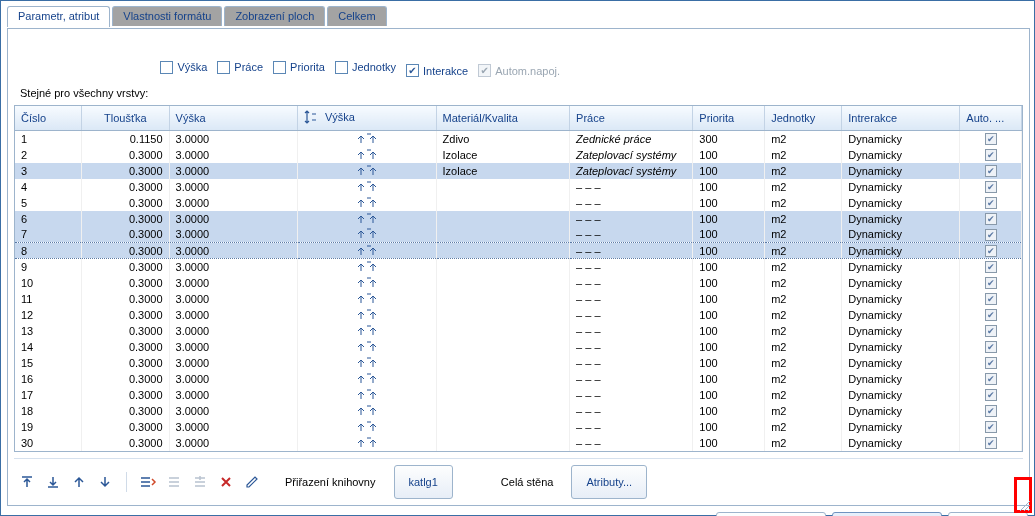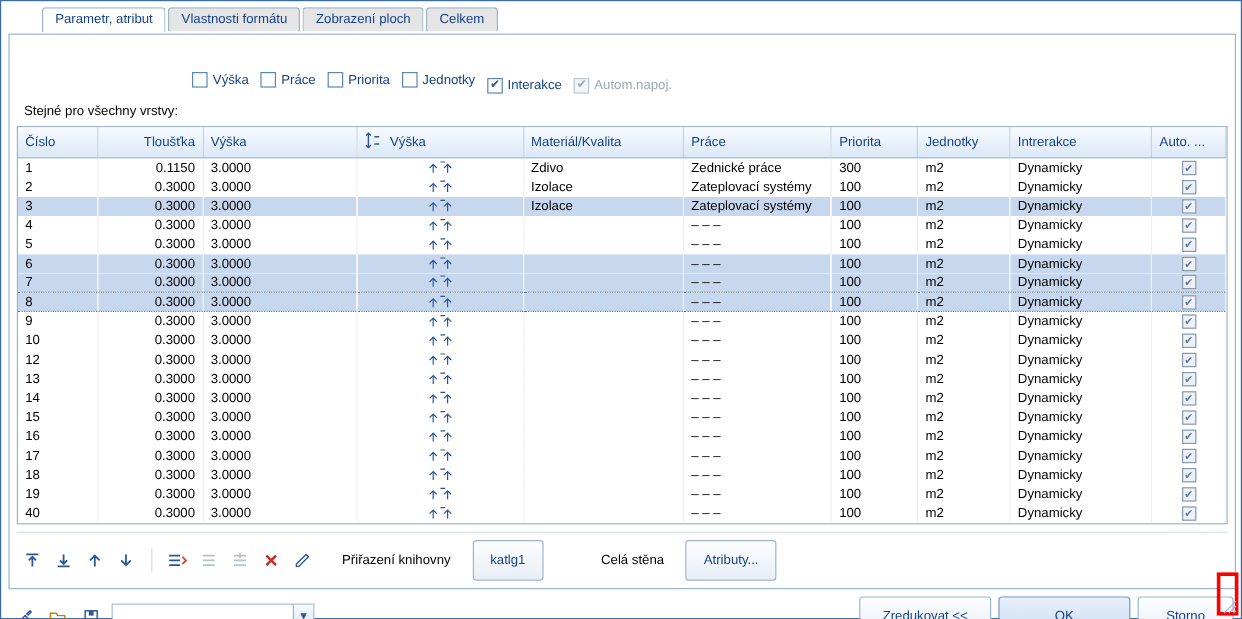--- a/index.html
+++ b/index.html
@@ -1,21 +1,21 @@
 <!DOCTYPE html>
 <html><head>
 <meta charset="utf-8">
 <style>
   * { box-sizing: border-box; }
   html,body { margin:0; padding:0; font-family: "Segoe UI", Tahoma, Arial, sans-serif; font-size:11px; color:#000; background:#fff; }
   .window { width:1035px; height:516px; border:1px solid #3a6ea5; padding:4px 4px 4px 6px; position:relative; background:#fff; display:flex; flex-direction:column; }
   
   .tabs { display:flex; align-items:flex-end; height:22px; margin-bottom:2px; }
-  .tab { border:1px solid #9db4cc; border-bottom:none; padding:3px 10px 4px; margin-right:2px; background:#e5e5e5; border-radius:3px 3px 0 0; cursor:pointer; color:#15428b; }
-  .tab.active { background:#fff; position:relative; top:1px; padding-bottom:5px;margin-left:28px; }
+  .tab { border:1px solid #9db4cc; border-bottom:none; padding:3px 10px 4px; margin-right:2px; background:#a3a3a3; border-radius:3px 3px 0 0; cursor:pointer; color:#15428b; }
+  .tab.active { background:#fff; position:relative; top:1px; padding-bottom:5px; }
   .content-panel { border:1px solid #9db4cc; flex:1; display:flex; flex-direction:column; padding:6px 6px 2px 6px; }
   
   .same-row { display:flex; align-items:center; gap:6px; padding:4px 4px 6px 6px; }
   .same-row .lbl { margin-right:6px;margin-top:48px; }
   .chk { display:inline-flex; align-items:center; gap:4px; margin-right:10px; color:#15428b; }
   .chk .box { width:13px; height:13px; border:1px solid #5b87b5; background:#fff; display:inline-flex; align-items:center; justify-content:center; font-size:10px; color:#2b5797; line-height:1;}
   .chk.checked .box::before { content:"✔"; }
   .chk.disabled { color:#9aa6b2; }
   .chk.disabled .box { border-color:#c0c9d4; background:#f2f5f8;}
   .chk.disabled.checked .box::before { content:"✔"; color:#9aa6b2; }
@@ -24,21 +24,21 @@
   table { border-collapse:collapse; width:100%; table-layout:fixed; }
   thead th { background:linear-gradient(#f7fbff,#dbe8f6); border-right:1px solid #c3d3e5; border-bottom:1px solid #9db4cc; padding:4px 6px; text-align:left; font-weight:normal; color:#15428b; white-space:nowrap; overflow:hidden; }
   tbody td { padding:0 6px; height:16px; border-right:1px solid #f0f0f0; white-space:nowrap; overflow:hidden; }
   tbody tr.sel { background:#c7d8ee; }
   tbody tr.foc td { border-top:1px dotted #5b7aa5; border-bottom:1px dotted #5b7aa5; }
   .col-num   { width:65px; }
   .col-thick { width:85px; text-align:right; }
   .col-height{ width:125px; text-align:left; padding-right:20px !important;}
   .col-hicon { width:135px; text-align:center; }
   .col-mat   { width:130px; }
-  .col-work  { width:120px; }
+  .col-work  { width:120px;font-style:italic; }
   .col-prio  { width:70px; }
   .col-unit  { width:75px; }
   .col-inter { width:115px; }
   .col-auto  { width:60px; text-align:center;}
   .hdr-icon { display:inline-block; vertical-align:middle; margin-right:4px; }
   .updown-cell svg { display:block; margin:0 auto; }
   .autobox { width:12px; height:12px; border:1px solid #8899aa; background:#eef2f7; display:inline-flex; align-items:center; justify-content:center; font-size:9px; color:#5b7aa5; }
   .autobox::before{ content:"✔";}
   
   .toolbar { display:flex; align-items:center; gap:4px; padding:6px 2px 4px; border-top:1px solid #d6e1ee; margin-top:6px;text-align:center;}
@@ -105,21 +105,21 @@
           <col class="col-mat">
             <col class="col-work">
             <col class="col-prio">
             <col class="col-unit">
           <col class="col-inter">
             <col class="col-auto">
         </colgroup>
         <thead>
           <tr>
             <th><span>Číslo</span></th>
-            <th style="text-align:right;"><span>Tloušťka</span></th>
+            <th style="text-align:center;"><span>Tloušťka</span></th>
             <th style="text-align:left;"><span>Výška</span></th>
             <th style="text-align:left;">
               <span class="hdr-icon">
                 <svg width="14" height="14">
                     <path d="M3 1 L3 13 M1 3 L3 1 L5 3 M1 11 L3 13 L5 11" stroke="#2b5797" fill="none" stroke-width="1.2"></path>
                     <path d="M8 4 L12 4 M8 10 L12 10" stroke="#2b5797" stroke-width="1.2"></path>
                   </svg>
               </span>
               <span>Výška</span>
             </th>
@@ -306,20 +306,38 @@
                 </svg>
               </td>
               <td class="col-mat"></td>
               <td class="col-work">– – –</td>
               <td class="col-prio">100</td>
               <td class="col-unit">m2</td>
               <td class="col-inter">Dynamicky</td>
               <td class="col-auto"><span class="autobox"></span></td>
             </tr>
             <tr class="">
+              <td class="col-num">11</td>
+              <td class="col-thick">0.3000</td>
+              <td class="col-height">3.0000</td>
+              <td class="col-hicon updown-cell">
+                <svg width="24" height="12">
+                  <path d="M6 10 L6 3 M3 6 L6 3 L9 6" stroke="#2b5797" fill="none" stroke-width="1"></path>
+                  <path d="M12 1 H16" stroke="#2b5797" stroke-width="1"></path>
+                  <path d="M18 2 L18 9 M15 6 L18 9 L21 6" stroke="#2b5797" fill="none" stroke-width="1" transform="scale(1,-1) translate(0,-12)"></path>
+                </svg>
+              </td>
+              <td class="col-mat"></td>
+              <td class="col-work">– – –</td>
+              <td class="col-prio">100</td>
+              <td class="col-unit">m2</td>
+              <td class="col-inter">Dynamicky</td>
+              <td class="col-auto"><span class="autobox"></span></td>
+            </tr>
+            <tr class="">
               <td class="col-num">12</td>
               <td class="col-thick">0.3000</td>
               <td class="col-height">3.0000</td>
               <td class="col-hicon updown-cell">
                 <svg width="24" height="12">
                   <path d="M6 10 L6 3 M3 6 L6 3 L9 6" stroke="#2b5797" fill="none" stroke-width="1"></path>
                   <path d="M12 1 H16" stroke="#2b5797" stroke-width="1"></path>
                   <path d="M18 2 L18 9 M15 6 L18 9 L21 6" stroke="#2b5797" fill="none" stroke-width="1" transform="scale(1,-1) translate(0,-12)"></path>
                 </svg>
               </td>
@@ -450,21 +468,21 @@
                 </svg>
               </td>
               <td class="col-mat"></td>
               <td class="col-work">– – –</td>
               <td class="col-prio">100</td>
               <td class="col-unit">m2</td>
               <td class="col-inter">Dynamicky</td>
               <td class="col-auto"><span class="autobox"></span></td>
             </tr>
             <tr class="">
-              <td class="col-num">40</td>
+              <td class="col-num">30</td>
               <td class="col-thick">0.3000</td>
               <td class="col-height">3.0000</td>
               <td class="col-hicon updown-cell">
                 <svg width="24" height="12">
                   <path d="M6 10 L6 3 M3 6 L6 3 L9 6" stroke="#2b5797" fill="none" stroke-width="1"></path>
                   <path d="M12 1 H16" stroke="#2b5797" stroke-width="1"></path>
                   <path d="M18 2 L18 9 M15 6 L18 9 L21 6" stroke="#2b5797" fill="none" stroke-width="1" transform="scale(1,-1) translate(0,-12)"></path>
                 </svg>
               </td>
               <td class="col-mat"></td>

